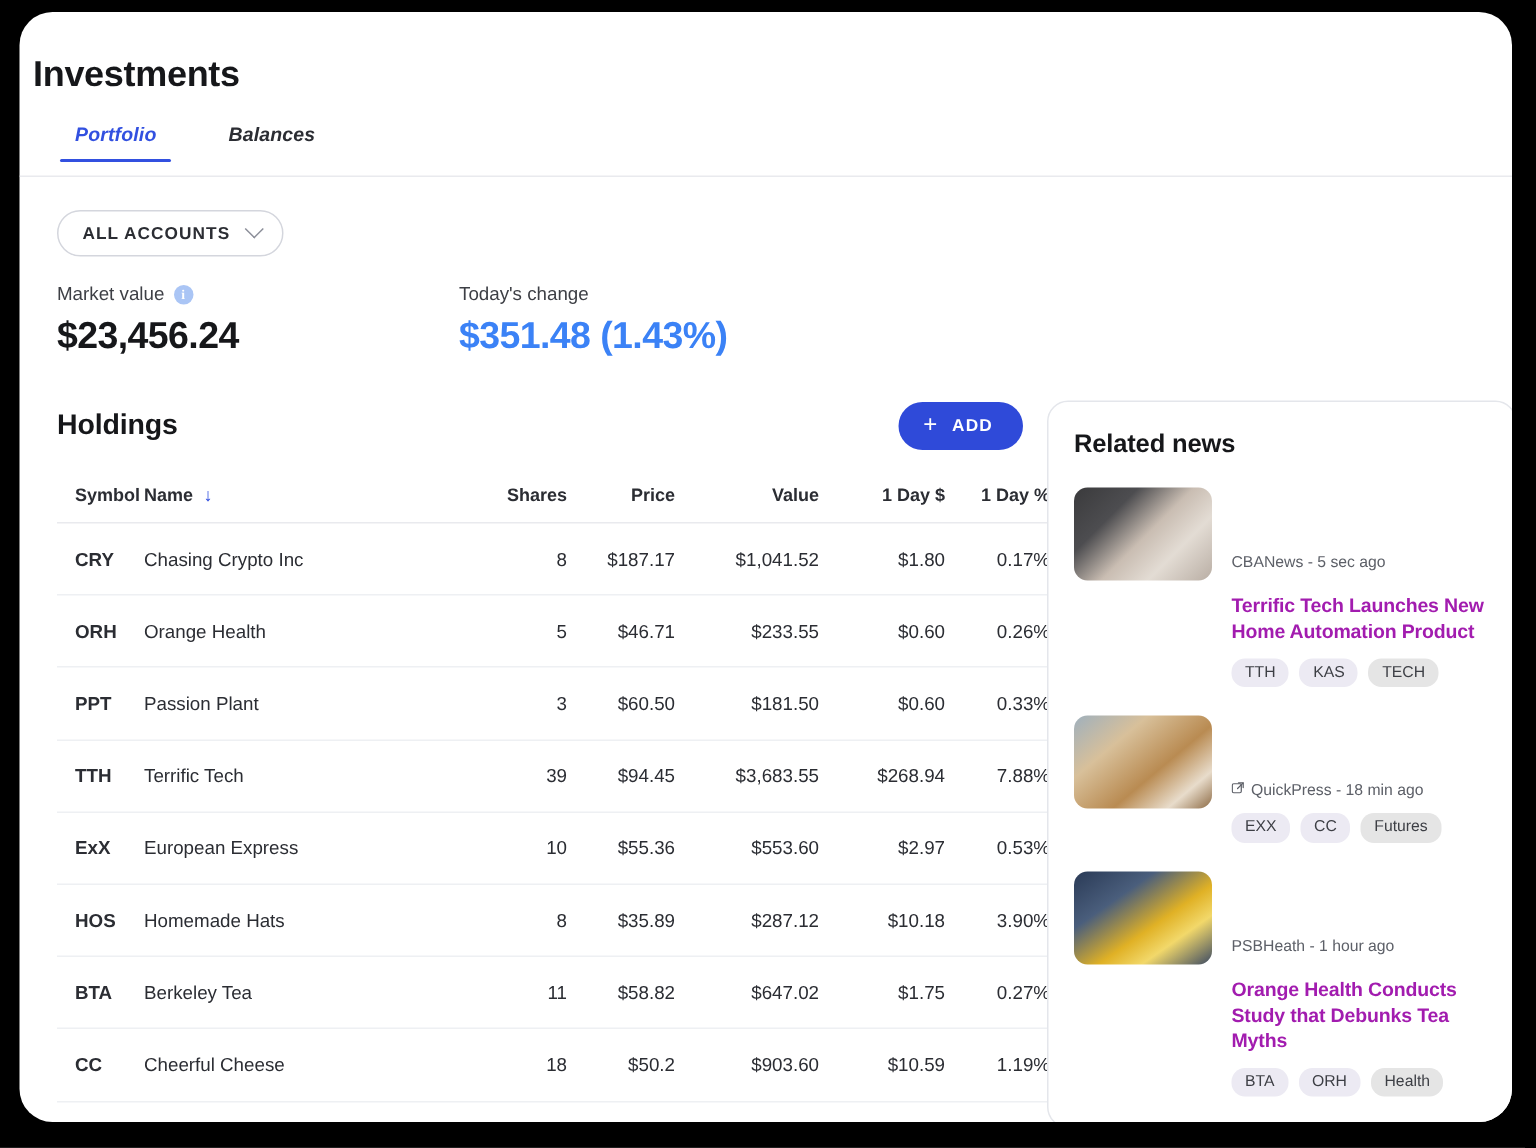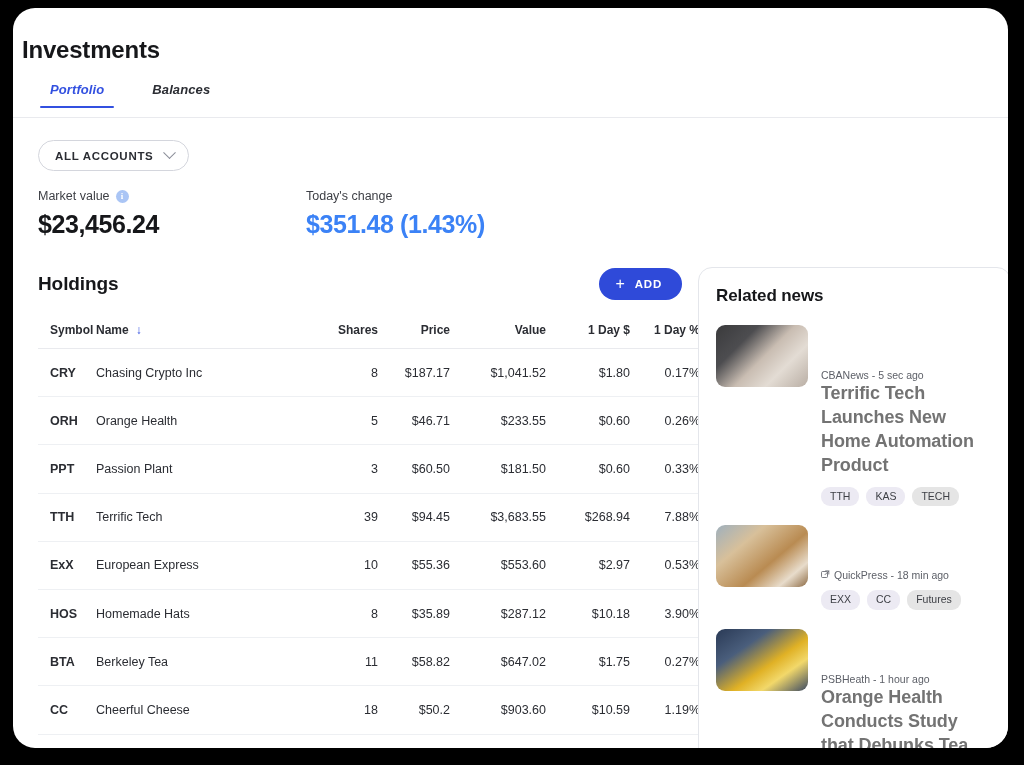--- a/index.html
+++ b/index.html
@@ -184,22 +184,22 @@
   }
   .news-body { flex: 1; padding-top: 1px; }
   .news-meta {
     font-size: 10.5px; color: #5d6068;
     display: flex; gap: 4px;
     white-space: nowrap;
     margin-top: 43px;
   }
   .ext-icon { width: 9px; height: 9px; display: inline-block; }
   .news-headline {
-    font-size: 18px; font-weight: bold; color: #737373;
-    line-height: 1.33; margin-top: 1px; letter-spacing: -0.1px;
+    font-size: 13px; font-weight: bold; color: #a21caf;
+    line-height: 1.33; margin-top: 14px; letter-spacing: -0.1px;
   }
   .tag-row { display: flex; gap: 7px; margin-top: 9px; }
   .tag {
     font-size: 10.5px; color: #3d3f45;
     background: #eceaf3;
     border-radius: 9px;
     padding: 3px 9px;
     line-height: 1.3;
   }
   .tag.plain { background: #e5e5e5; }

